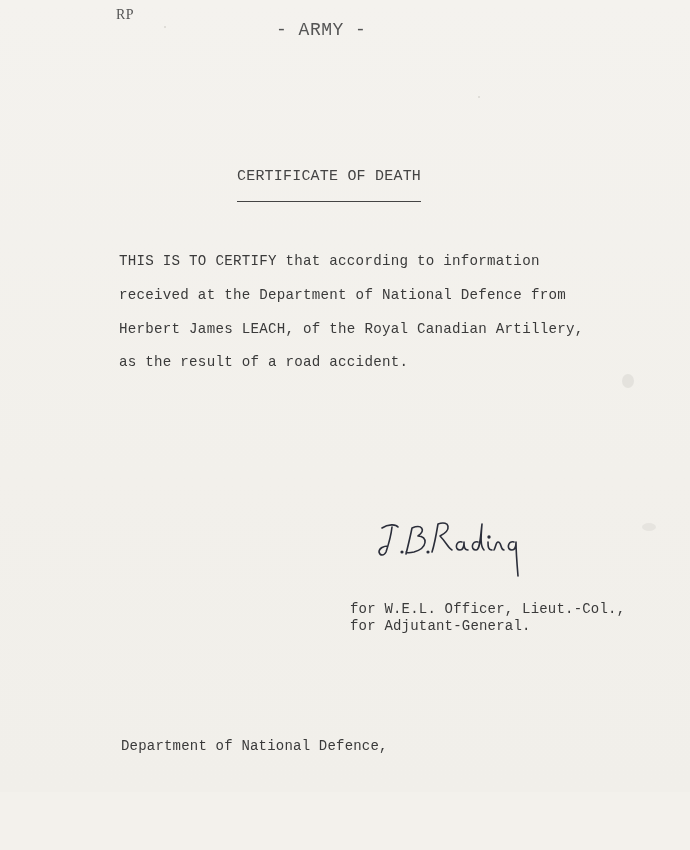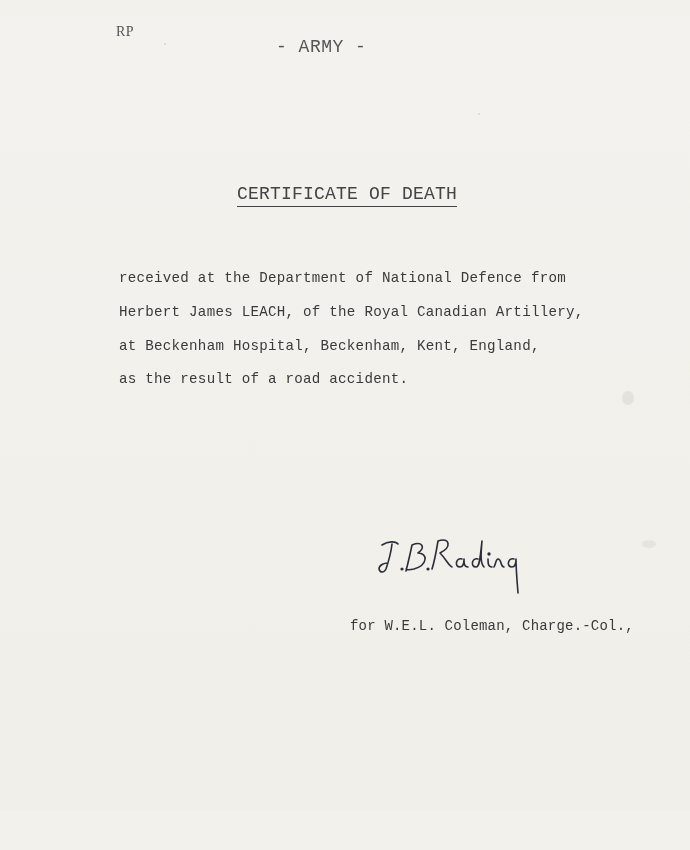--- a/index.html
+++ b/index.html
@@ -14,21 +14,20 @@
       overflow: hidden;
       font-family: "Liberation Mono", "DejaVu Sans Mono", monospace;
       color: #3c3c3c;
     }
     .page {
       position: absolute;
       left: 0; top: 0;
       width: 690px;
       height: 792px;
       background: linear-gradient(180deg, #f4f2ee 0%, #f2f0eb 60%, #f1efea 100%);
-      margin-top: 17px;
     }
     .rp {
       position: absolute;
       left: 116px;
       top: 7px;
       font-family: "Liberation Serif", "DejaVu Serif", serif;
       font-size: 14px;
       color: #555;
       letter-spacing: 0.5px;
     }
@@ -37,24 +36,24 @@
       left: 276px;
       top: 20px;
       font-size: 18px;
       color: #555;
       letter-spacing: 0.5px;
     }
     .title {
       position: absolute;
       left: 237px;
       top: 169px;
-      font-size: 18px;
+      font-size: 15px;
       color: #444;
       border-bottom: 1.5px solid #444;
-      padding-bottom: 4px;
+      padding-bottom: 16px;
       letter-spacing: 0.2px;
       line-height: 16px;
     }
     .body-text {
       position: absolute;
       left: 119px;
       top: 251px;
       width: 560px;
       font-size: 14.2px;
       color: #3a3a3a;
@@ -108,23 +107,23 @@
   <div class="speck" style="left:622px;top:374px;width:12px;height:14px;background:#e4e2dd;"></div>
   <div class="speck" style="left:642px;top:523px;width:14px;height:8px;background:#e6e4df;"></div>
 
   <div class="rp">RP</div>
 
   <div class="header">- ARMY -</div>
 
   <div class="title">CERTIFICATE OF DEATH</div>
 
   <div class="body-text">
+    <div class="line">THIS IS TO CERTIFY that according to information</div>
     <div class="line">received at the Department of National Defence from</div>
     <div class="line">Herbert James LEACH, of the Royal Canadian Artillery,</div>
-    <div class="line">at Beckenham Hospital, Beckenham, Kent, England,</div>
     <div class="line">as the result of a road accident.</div>
   </div>
 
   <div class="signature">
     <svg width="180" height="62" viewBox="0 0 180 62">
       <g fill="none" stroke="#2b2e3a" stroke-width="1.6" stroke-linecap="round" stroke-linejoin="round">
 
         <path d="M6 10 C12 6, 20 6, 22 9 M16 9 C15 18, 12 28, 10 34 C8 38, 4 38, 3 34 C3 30, 8 28, 12 28"></path>
         <circle cx="26" cy="34" r="0.8" fill="#2b2e3a"></circle>
 
@@ -141,19 +140,21 @@
         <circle cx="113" cy="19" r="0.9" fill="#2b2e3a"></circle>
 
         <path d="M118 32 C120 28, 120 24, 122 24 C126 24, 124 32, 128 32"></path>
 
         <path d="M138 24 C132 22, 130 32, 136 32 C140 32, 140 26, 140 24 C140 34, 141 46, 142 58"></path>
       </g>
     </svg>
   </div>
 
   <div class="sig-block">
-    <div class="line">for W.E.L. Coleman, Charge.-Col.,</div>
+    <div class="line">for W.E.L. Officer, Lieut.-Col.,</div>
+    <div class="line">for Adjutant-General.</div>
   </div>
 
   <div class="footer-block">
+    <div class="line">Department of National Defence,</div>
   </div>
 
 </div>
 
 </body></html>

